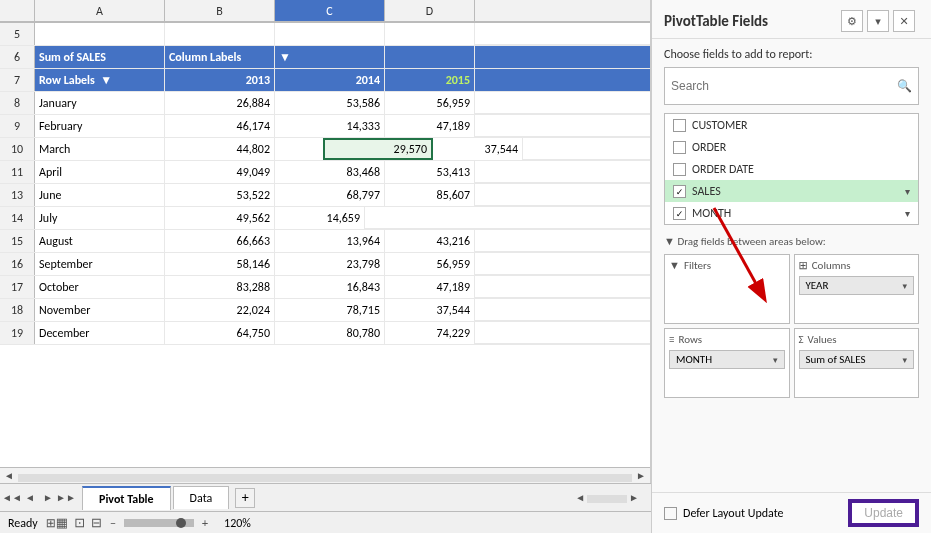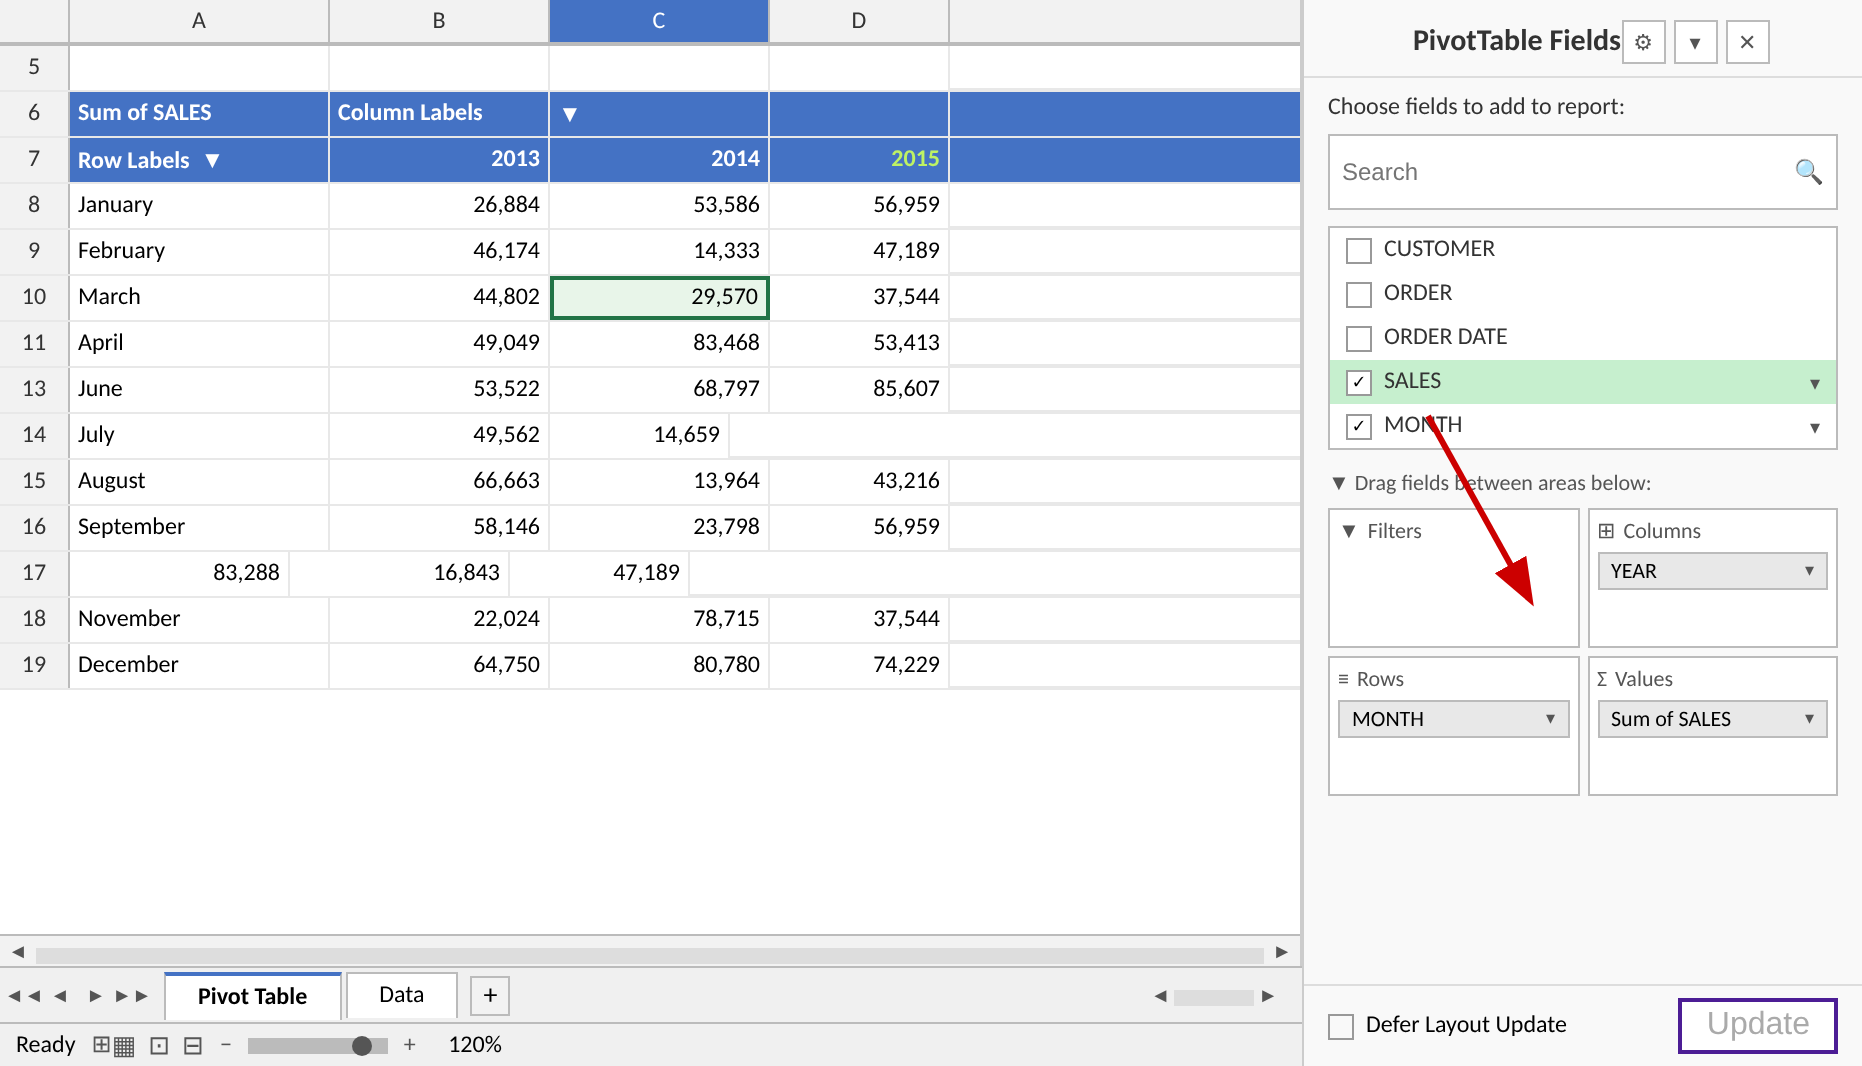--- a/index.html
+++ b/index.html
@@ -23,38 +23,38 @@
     .row-num { width: 35px; min-width: 35px; height: 22px; background: #f2f2f2; border-right: 1px solid #bbb; text-align: center; font-size: 12px; color: #333; display: flex; align-items: center; justify-content: center; }
     .cell { height: 22px; border-right: 1px solid #e8e8e8; display: flex; align-items: center; padding: 0 4px; font-size: 12px; overflow: hidden; }
 
     
     .pivot-header-row { background: #4472C4; }
     .pivot-header-row .cell { color: white; font-weight: bold; }
     .pivot-subheader-row { background: #4472C4; }
     .pivot-subheader-row .cell { color: white; }
     .cell-bold { font-weight: bold; }
     .cell-right { justify-content: flex-end; }
-    .cell-selected { border: 2px solid #217346 !important; background: #e8f5e9; }
+    .cell-selected { border: 2px solid #217346 !important; background: #e8f5e9; margin-left: 48px; }
 
     
     .tab-bar { height: 28px; background: #f0f0f0; border-top: 1px solid #bbb; display: flex; align-items: center; padding: 0 4px; }
     .sheet-tab { padding: 4px 16px; border: 1px solid #bbb; border-bottom: none; background: white; font-size: 12px; cursor: pointer; margin-right: 2px; }
     .sheet-tab.active { background: white; border-top: 2px solid #4472C4; font-weight: bold; }
     .tab-add { width: 20px; height: 20px; border: 1px solid #bbb; background: #f2f2f2; display: flex; align-items: center; justify-content: center; cursor: pointer; font-size: 14px; margin-left: 4px; }
     .tab-scroll-btns { display: flex; gap: 2px; margin-right: 8px; }
     .scroll-arrow { width: 16px; height: 16px; display: flex; align-items: center; justify-content: center; font-size: 10px; color: #555; cursor: pointer; }
 
     .status-bar { height: 22px; background: #f0f0f0; border-top: 1px solid #bbb; display: flex; align-items: center; justify-content: flex-start; padding: 0 8px; font-size: 12px; }
     .status-left { display: flex; align-items: center; gap: 8px; }
     .status-right { display: flex; align-items: center; gap: 8px; }
     .view-icons { display: flex; gap: 6px; }
 
     
     .pivot-panel { width: 280px; background: #f9f9f9; border-left: 1px solid #ccc; display: flex; flex-direction: column; padding: 0; }
-    .pivot-panel-header { background: #f9f9f9; padding: 10px 4px 6px 12px; display: flex; align-items: center; justify-content: center; border-bottom: 1px solid #ddd; }
+    .pivot-panel-header { background: #f9f9f9; padding: 10px 16px 6px 12px; display: flex; align-items: center; justify-content: space-between; border-bottom: 1px solid #ddd; }
     .pivot-panel-title { font-size: 15px; font-weight: bold; color: #333; }
     .pivot-panel-controls { display: flex; gap: 4px; align-items: center; }
     .panel-btn { width: 22px; height: 22px; border: 1px solid #bbb; background: white; display: flex; align-items: center; justify-content: center; cursor: pointer; font-size: 11px; color: #555; }
 
     .pivot-panel-body { padding: 8px 12px; flex: 1; overflow-y: auto; }
     .choose-fields-label { font-size: 12px; color: #333; margin-bottom: 6px; }
 
     .search-box { width: 100%; height: 24px; border: 1px solid #bbb; padding: 18px 6px; font-size: 12px; background: white; display: flex; align-items: center; margin-bottom: 8px; }
     .search-input { flex: 1; border: none; outline: none; font-size: 12px; }
     .search-icon { color: #666; font-size: 12px; }
@@ -71,21 +71,21 @@
 
     .pivot-areas { display: grid; grid-template-columns: 1fr 1fr; gap: 4px; }
     .pivot-area { border: 1px solid #bbb; background: white; padding: 4px; min-height: 70px; }
     .pivot-area-header { font-size: 11px; color: #555; margin-bottom: 4px; display: flex; align-items: center; gap: 4px; }
     .pivot-area-chip { background: #e8e8e8; border: 1px solid #bbb; padding: 2px 6px; font-size: 11px; display: flex; align-items: center; justify-content: space-between; gap: 4px; margin-top: 2px; }
     .chip-arrow { font-size: 9px; color: #555; }
 
     .defer-row { display: flex; align-items: center; justify-content: space-between; padding: 6px 12px; border-top: 1px solid #ddd; background: #f9f9f9; }
     .defer-checkbox-label { display: flex; align-items: center; gap: 6px; font-size: 12px; }
     .defer-checkbox { width: 13px; height: 13px; border: 1px solid #999; }
-    .update-btn { padding: 3px 12px; border: 2px solid #4c1d95; background: white; font-size: 16px; cursor: pointer; color: #aaa; }
+    .update-btn { padding: 3px 12px; border: 4px solid #4c1d95; background: white; font-size: 12px; cursor: pointer; color: #aaa; }
 
     
     .bottom-scroll { height: 16px; background: #f2f2f2; border-top: 1px solid #bbb; display: flex; align-items: center; }
 
     .spreadsheet-wrapper { position: relative; flex: 1; display: flex; flex-direction: column; overflow: hidden; }
 
     
     .w-row { width: 35px; min-width: 35px; }
     .w-a { width: 130px; min-width: 130px; }
     .w-b { width: 110px; min-width: 110px; }
@@ -205,20 +205,21 @@
           <div class="row-num w-row">16</div>
           <div class="cell w-a">September</div>
           <div class="cell w-b cell-right">58,146</div>
           <div class="cell w-c cell-right">23,798</div>
           <div class="cell w-d cell-right">56,959</div>
           <div style="flex:1; height:22px; border-bottom:1px solid #e8e8e8;"></div>
         </div>
 
         <div class="grid-row">
           <div class="row-num w-row">17</div>
+          <div class="cell w-a">October</div>
           <div class="cell w-b cell-right">83,288</div>
           <div class="cell w-c cell-right">16,843</div>
           <div class="cell w-d cell-right">47,189</div>
           <div style="flex:1; height:22px; border-bottom:1px solid #e8e8e8;"></div>
         </div>
 
         <div class="grid-row">
           <div class="row-num w-row">18</div>
           <div class="cell w-a">November</div>
           <div class="cell w-b cell-right">22,024</div>

